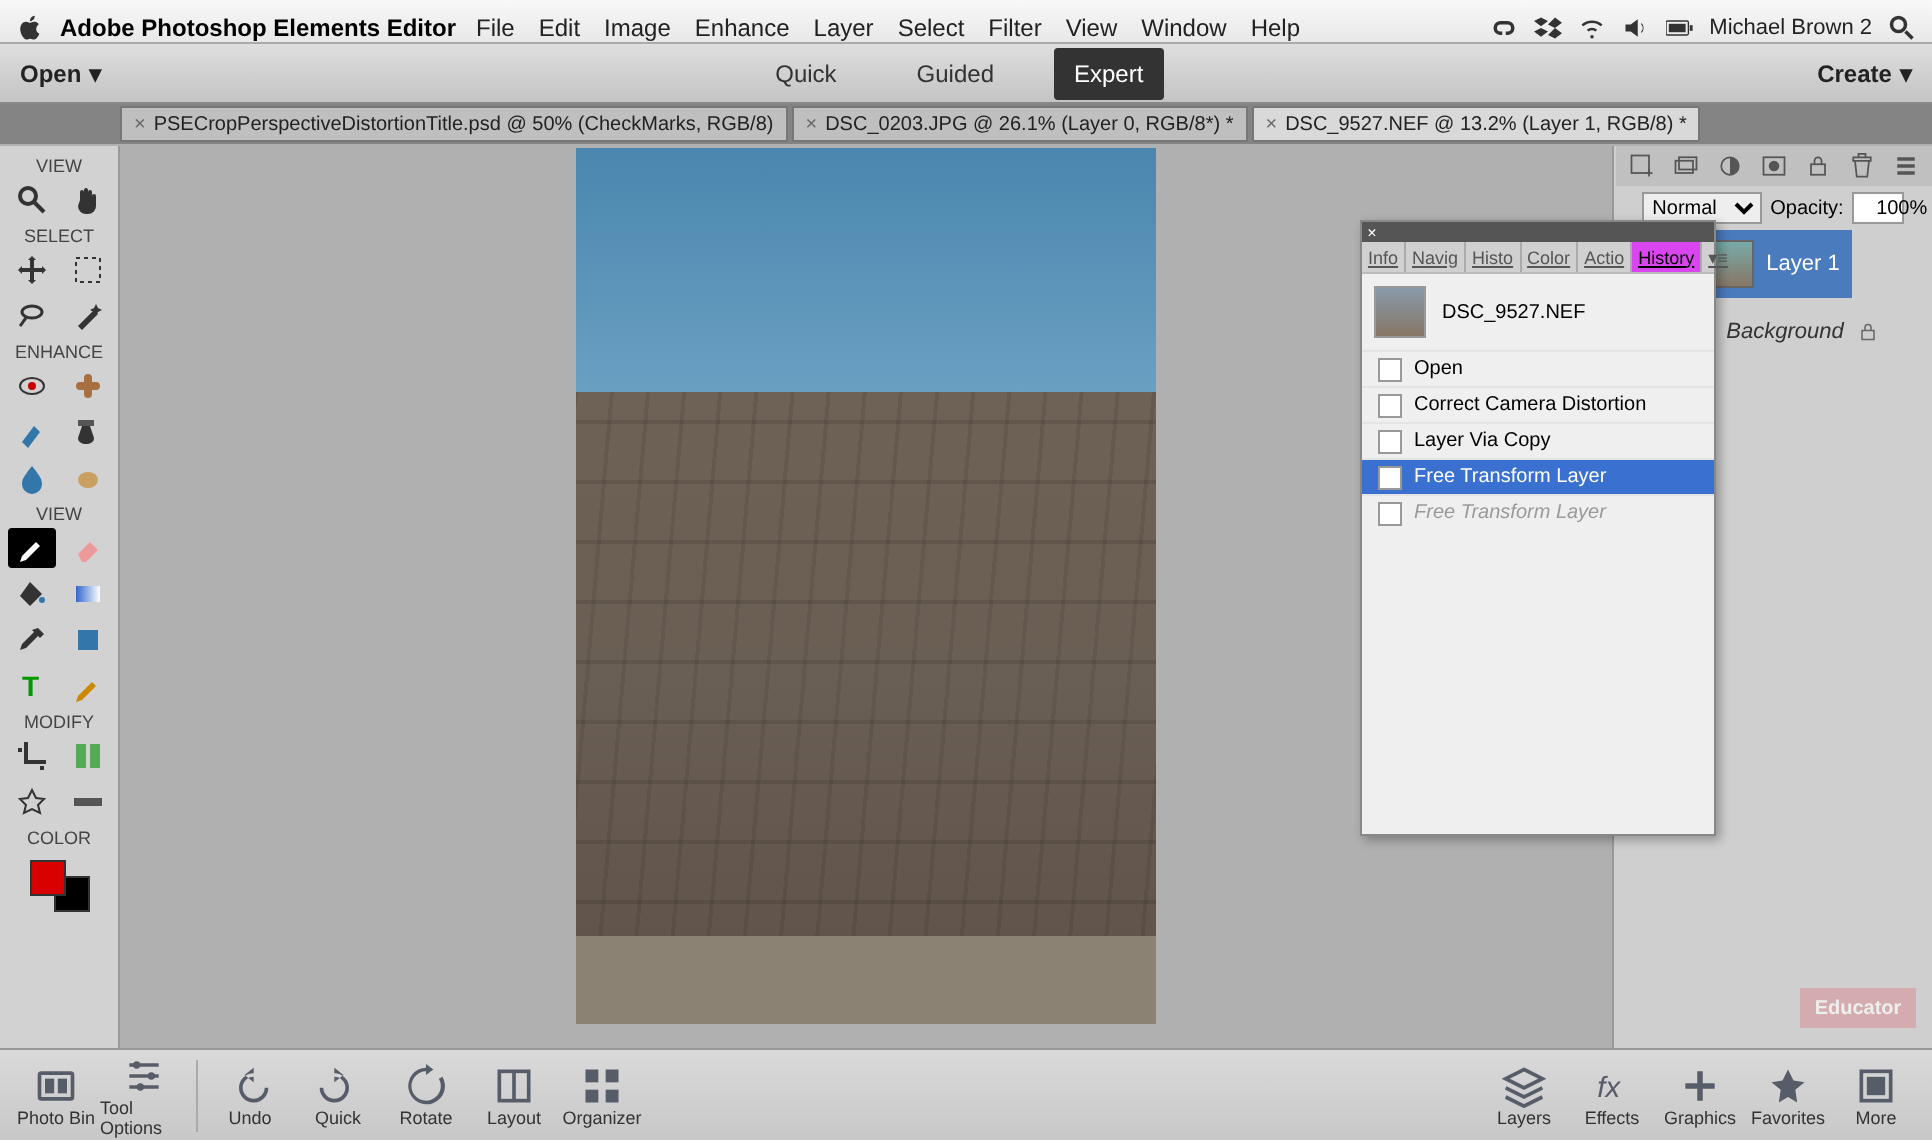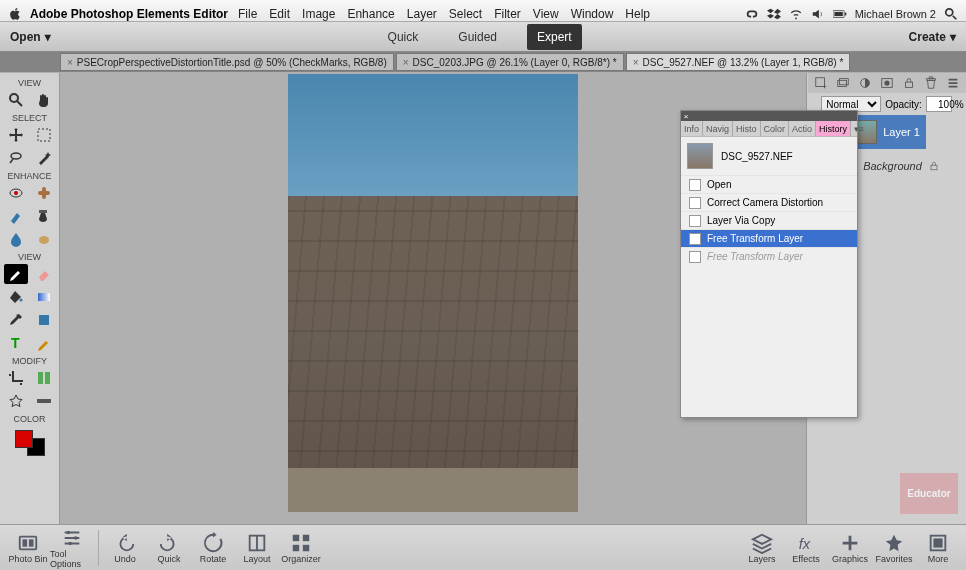--- a/index.html
+++ b/index.html
@@ -60,38 +60,38 @@
 .layeritem.selected { background: #4a7bbd; color: #fff; }
 .layeritem .thumb { width: 24px; height: 24px; background: #fff; border: 1px solid #666; }
 .layeritem .thumb.img { background: linear-gradient(#7aa, #876);}
 .layeritem.bgitem { font-style: italic; color: #333; }
 
 
 .historypanel { position: absolute; left: 680px; top: 110px; width: 178px; height: 308px; background: #efefef; border: 1px solid #888; box-shadow: 2px 2px 5px rgba(0,0,0,.3); z-index: 50; }
 .historypanel .closebar { height: 10px; background: #555; display:flex; }
 .historypanel .closex { width: 10px; height: 10px; display:flex; align-items:center; justify-content:center; color:#fff; font-size:8px;}
 .historypanel .tabsrow { height: 16px; background: #d0d0d0; display: flex; font-size: 9px; border-bottom: 1px solid #bbb; }
-.historypanel .ptab { padding: 0 3px; border-right: 1px solid #aaa; display: flex; align-items: center; color:#555; }
-.historypanel .ptab.active { background: #f9a8d4; color: #000; }
+.historypanel .ptab { padding: 0 3px; border-right: 1px solid #aaa; display: flex; align-items: center; color:#555;text-decoration:underline; }
+.historypanel .ptab.active { background: #d946ef; color: #000; }
 .historypanel .ptab.menu { margin-left: auto; border: none; }
 .historypanel .filerow { display: flex; align-items: center; padding: 6px; gap: 8px; font-size: 10px; }
 .historypanel .filerow .thumb { width: 26px; height: 26px; background: linear-gradient(#89a,#876); border: 1px solid #999; }
 .historypanel .histitem { height: 18px; display: flex; align-items: center; font-size: 10px; padding: 0 8px; gap: 6px; border-top:1px solid #e4e4e4;}
 .historypanel .histitem .hicon { width: 12px; height: 12px; border: 1px solid #999; background: #fff; }
 .historypanel .histitem.sel { background: #3a70d0; color: #fff; }
 .historypanel .histitem.dim { color: #9a9a9a; font-style: italic; }
 
 
 .bottombar { position: absolute; left: 0; right: 0; bottom: 0; height: 46px; background: linear-gradient(#d9d9d9, #c8c8c8); border-top: 1px solid #999; display: flex; align-items: center; padding: 0 6px; }
 .bottombar .btncol { display: flex; flex-direction: column; align-items: center; width: 44px; font-size: 9px; color: #333; }
 .bottombar .btncol svg { width: 24px; height: 22px; fill: #565c68; }
 .bottombar .spacer { flex: 1; }
 .bottombar .divider { width:1px; height:36px; background:#aaa; margin:0 4px;}
 
-.watermark { position:absolute; right:8px; bottom:56px; width:58px; height:41px; background:#d79aa0; opacity:.65; color:#fff; font-size:10px; display:flex; align-items:center; justify-content:center; font-weight:bold; z-index:30;}
+.watermark { position:absolute; right:8px; bottom:56px; width:58px; height:20px; background:#d79aa0; opacity:.65; color:#fff; font-size:10px; display:flex; align-items:center; justify-content:center; font-weight:bold; z-index:30;}
 </style>
 </head>
 <body>
 
 <div class="menubar">
   <svg class="apple" viewBox="0 0 16 16">
       <path d="M11.6 8.4c0-1.7 1.4-2.5 1.5-2.6-0.8-1.2-2.1-1.4-2.5-1.4-1.1-0.1-2.1 0.6-2.6 0.6s-1.4-0.6-2.2-0.6c-1.2 0-2.2 0.7-2.8 1.7-1.2 2.1-0.3 5.1 0.8 6.8 0.6 0.8 1.2 1.7 2.1 1.7s1.2-0.5 2.2-0.5 1.3 0.5 2.2 0.5 1.5-0.8 2.1-1.6c0.7-0.9 0.9-1.8 0.9-1.9-0.1 0-1.8-0.7-1.8-2.7zM10 3.2c0.5-0.6 0.8-1.4 0.7-2.2-0.7 0-1.5 0.5-2 1-0.4 0.5-0.8 1.4-0.7 2.1 0.8 0.1 1.5-0.4 2-0.9z"></path>
     </svg>
   <span class="appname">Adobe Photoshop Elements Editor</span>
   <span class="menuitem">File</span>

